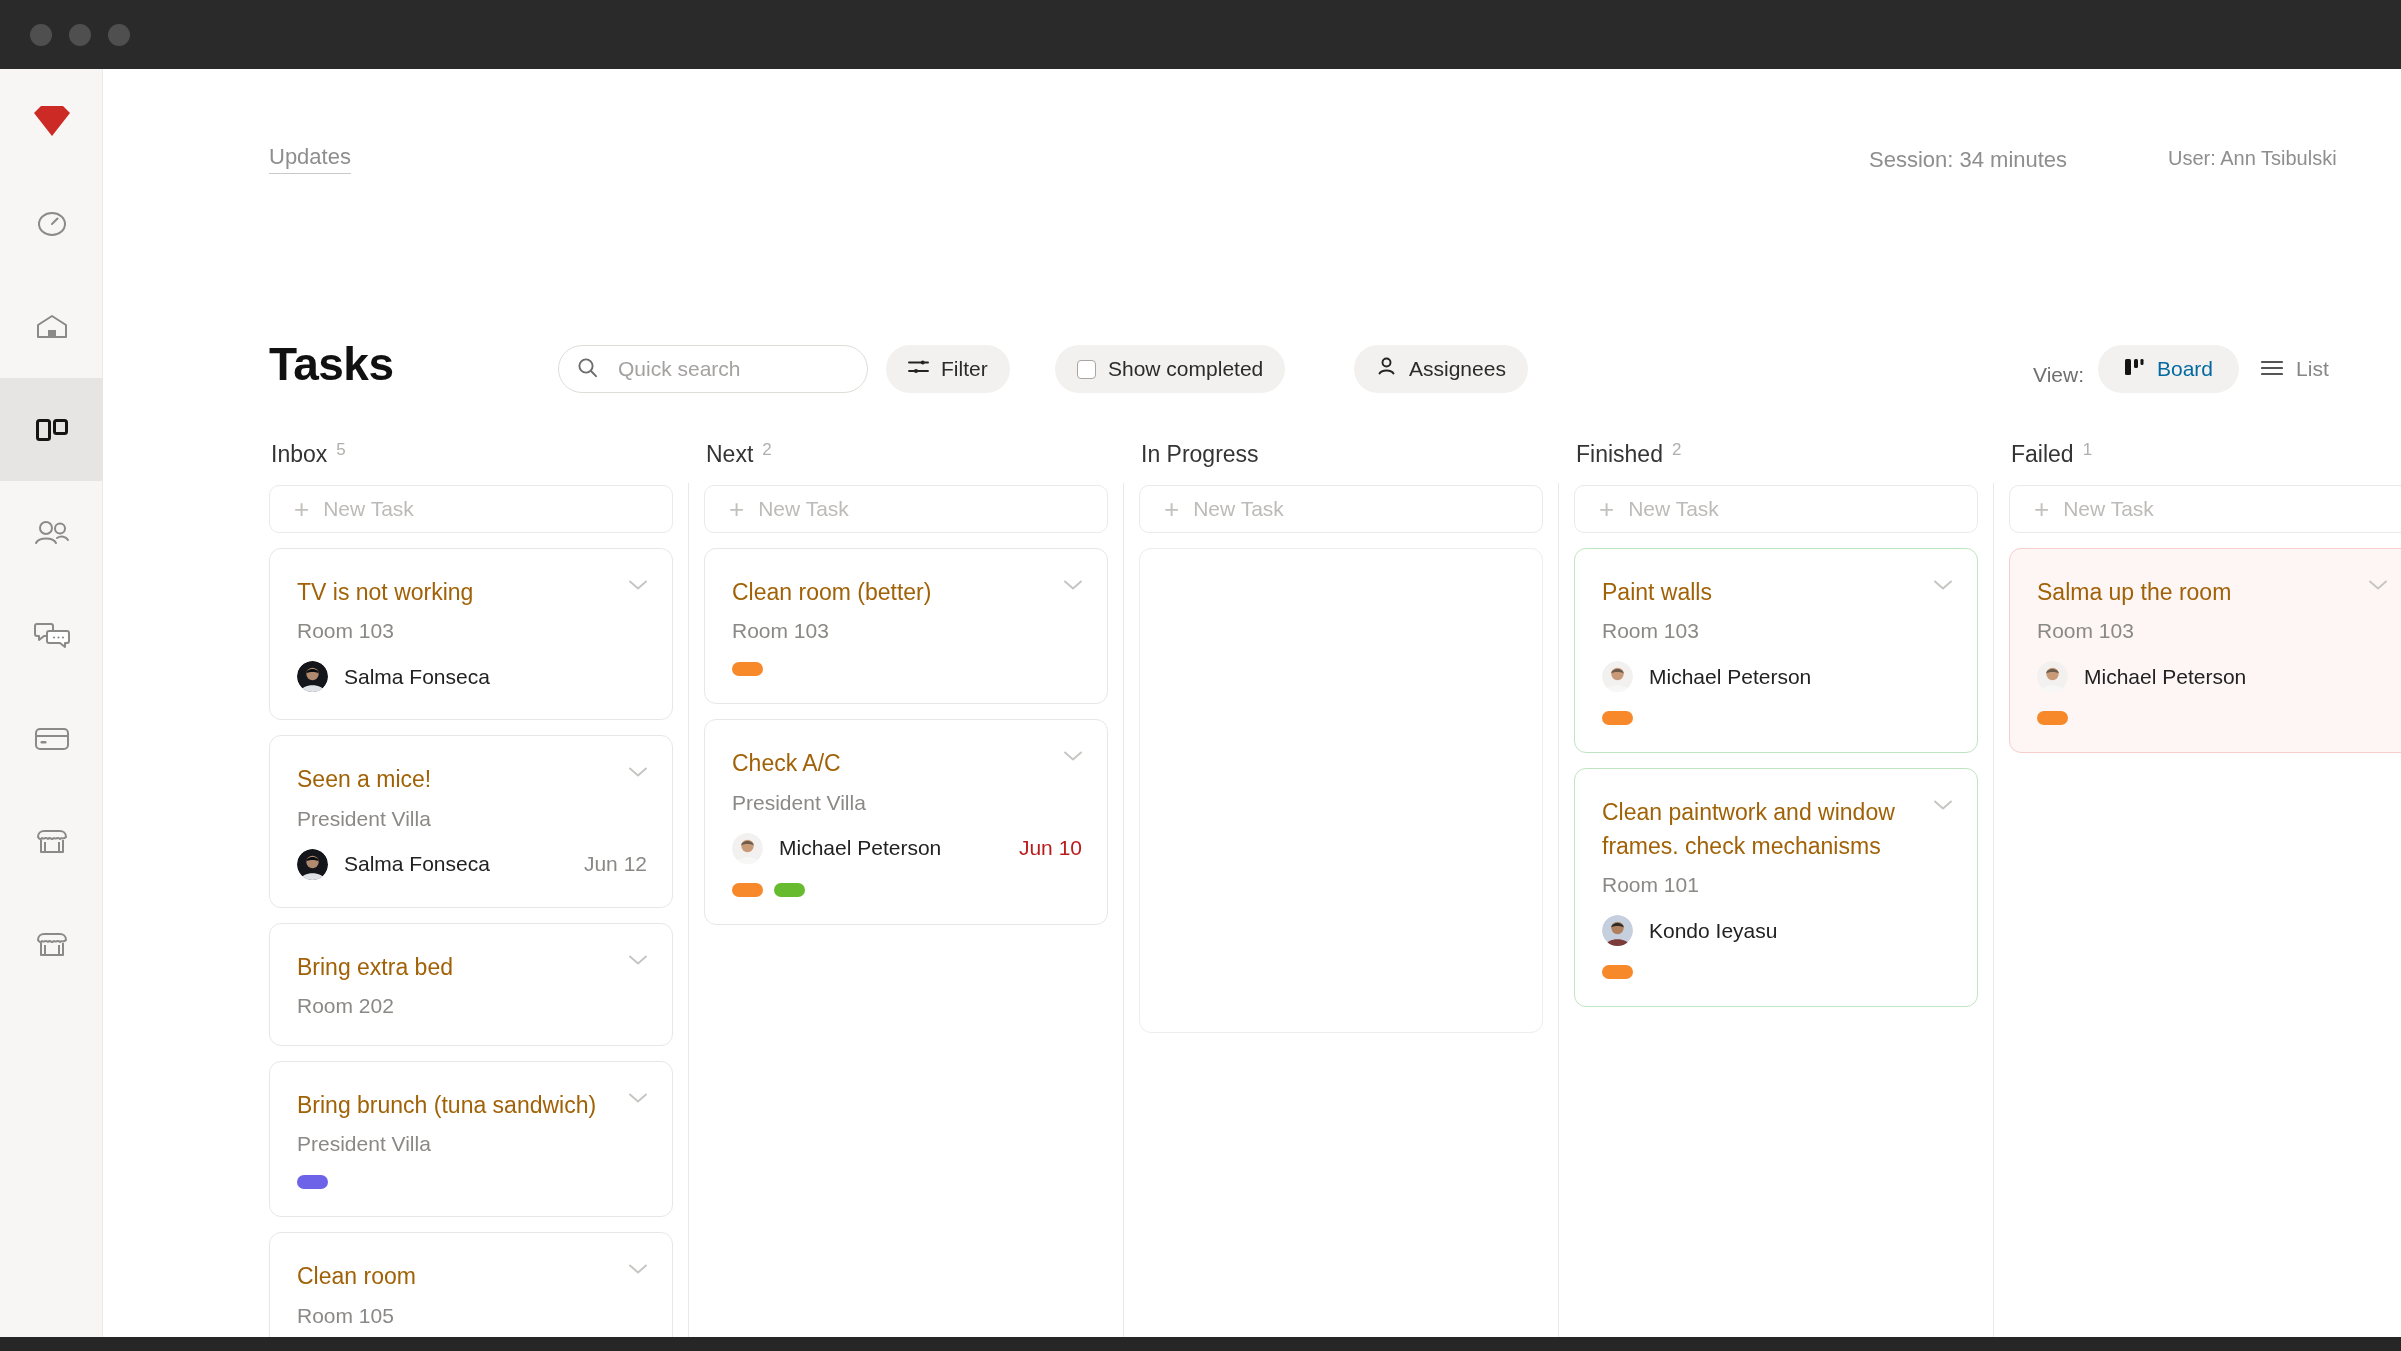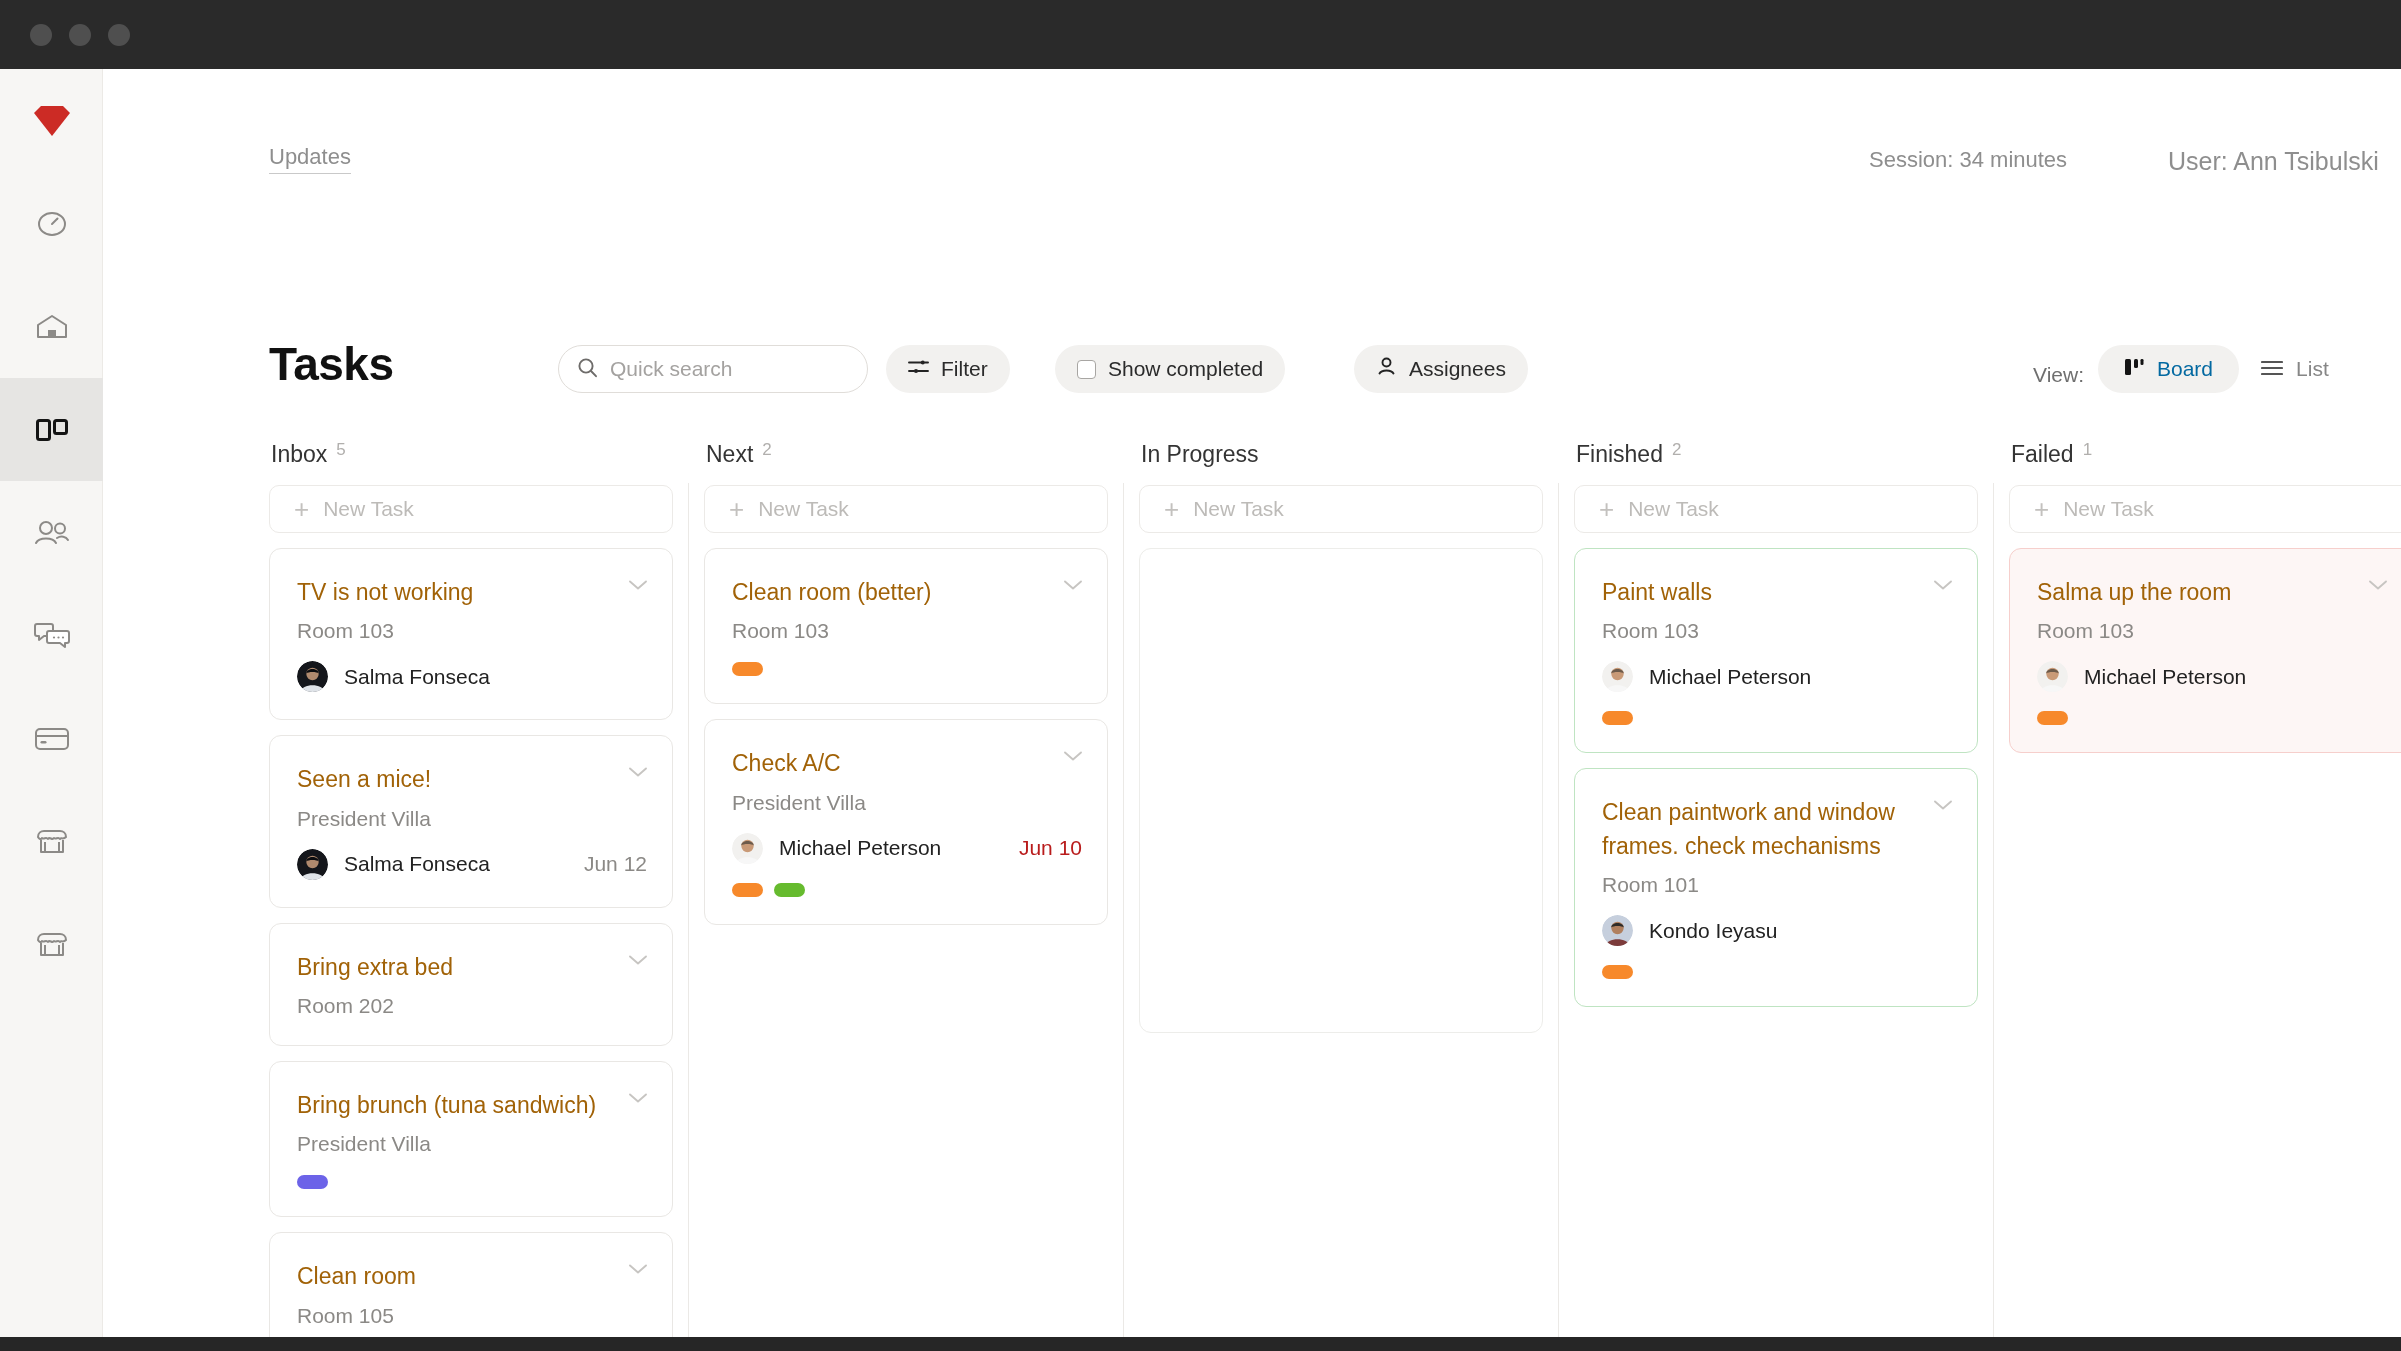--- a/index.html
+++ b/index.html
@@ -60,35 +60,35 @@
     font-size: 22px; color: #8e8e8e;
     border-bottom: 1px solid #c9c9c9; padding-bottom: 3px;
     cursor: pointer;
   }
   #session-label {
     position: absolute; left: 1766px; top: 78px;
     font-size: 22px; color: #8e8e8e; white-space: nowrap;
   }
   #user-label {
     position: absolute; left: 2065px; top: 78px;
-    font-size: 25px; color: #8e8e8e; white-space: nowrap;
+    font-size: 20px; color: #8e8e8e; white-space: nowrap;
   }
 
   
   #toolbar { position: absolute; left: 0; top: 260px; width: 100%; height: 70px; }
   #page-title {
     position: absolute; left: 166px; top: 268px;
     font-size: 46px; font-weight: bold; letter-spacing: -0.5px; color: #111;
   }
   #search-box {
     position: absolute; left: 455px; top: 276px;
     width: 310px; height: 48px;
     border: 1px solid #e0ddd9; border-radius: 24px;
     background: #fff;
-    display: flex; align-items: center; gap: 12px; padding: 0 18px;
+    display: flex; align-items: center; gap: 20px; padding: 0 18px;
   }
   #search-box .ph { font-size: 21px; color: #a4a2a0; }
 
   .pill {
     position: absolute; top: 276px; height: 48px;
     background: #f2f1ef; border-radius: 24px;
     display: flex; align-items: center; gap: 12px; padding: 0 22px;
     font-size: 21px; color: #2b2b2b; cursor: pointer; white-space: nowrap;
   }
   #filter-pill { left: 783px; }

